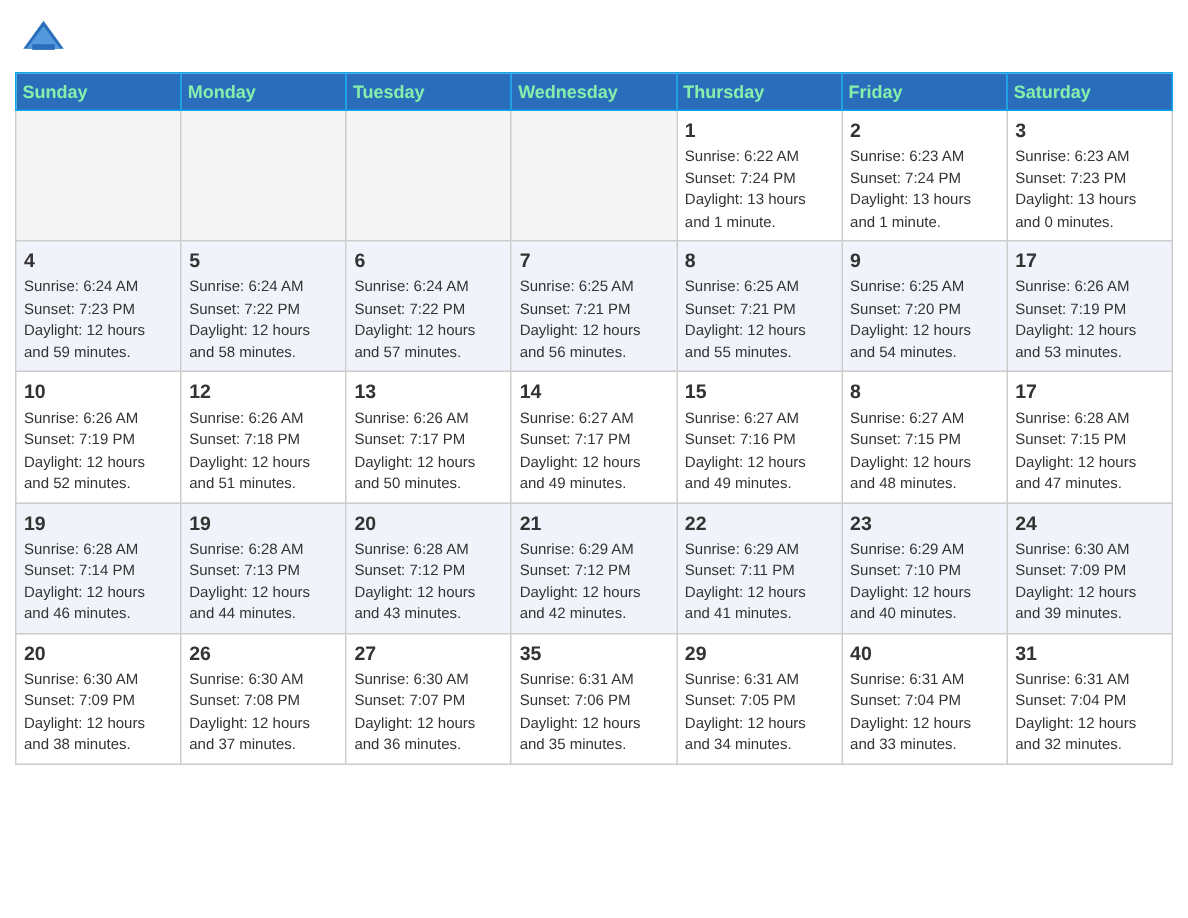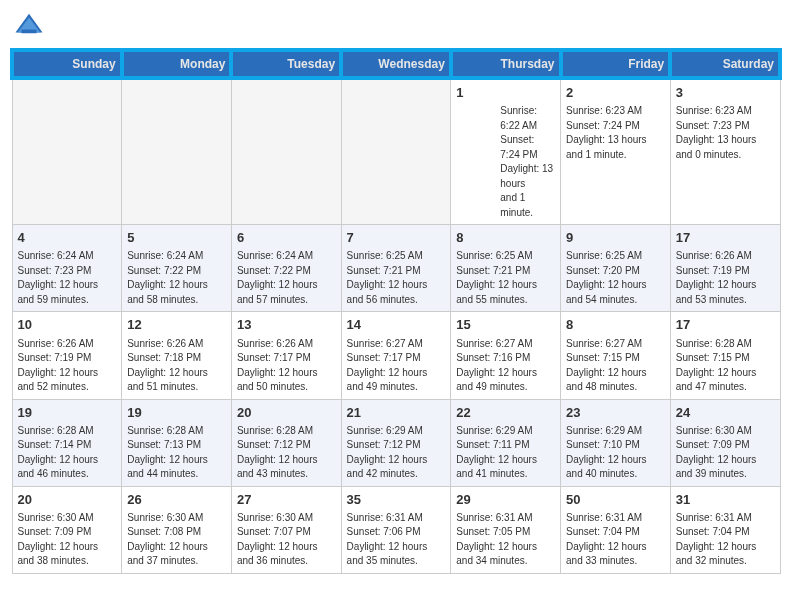--- a/index.html
+++ b/index.html
@@ -45,25 +45,25 @@
       font-size: 14px;
       color: #444;
     }
     .calendar {
       width: 100%;
       border-collapse: collapse;
       font-size: 11px;
     }
     .calendar th {
       background: #2a6ebb;
-      color: #e5e5e5;
+      color: #86efac;
       padding: 5px 4px;
-      text-align: right;
+      text-align: left;
       font-size: 12px;
-      border: 4px solid #0ea5e9;
+      border: 1px solid #0ea5e9;
     }
     .calendar td {
       vertical-align: top;
       padding: 4px 5px;
       border: 1px solid #ccc;
       width: 14.28%;
       min-height: 80px;
       background: #fff;
       font-size: 10.5px;
       color: #333;
@@ -128,21 +128,21 @@
       </tr>
   </thead>
   <tbody id="calendar-body">
   <tr class="row-odd">
         <td class="empty"></td>
         <td class="empty"></td>
         <td class="empty"></td>
         <td class="empty"></td>
         <td>
           <span class="day-num">1</span>
-          <div class="day-info" style="white-space: pre-line; margin-left: 44px;">Sunrise: 6:22 AM
+          <div class="day-info" style="white-space: pre-line;">Sunrise: 6:22 AM
 Sunset: 7:24 PM
 Daylight: 13 hours
 and 1 minute.</div>
         </td>
         <td>
           <span class="day-num">2</span>
           <div class="day-info" style="white-space: pre-line;">Sunrise: 6:23 AM
 Sunset: 7:24 PM
 Daylight: 13 hours
 and 1 minute.</div>
@@ -338,21 +338,21 @@
 and 35 minutes.</div>
         </td>
         <td>
           <span class="day-num">29</span>
           <div class="day-info" style="white-space: pre-line;">Sunrise: 6:31 AM
 Sunset: 7:05 PM
 Daylight: 12 hours
 and 34 minutes.</div>
         </td>
         <td>
-          <span class="day-num">50</span>
+          <span class="day-num">40</span>
           <div class="day-info" style="white-space: pre-line;">Sunrise: 6:31 AM
 Sunset: 7:04 PM
 Daylight: 12 hours
 and 33 minutes.</div>
         </td>
         <td>
           <span class="day-num">31</span>
           <div class="day-info" style="white-space: pre-line;">Sunrise: 6:31 AM
 Sunset: 7:04 PM
 Daylight: 12 hours

